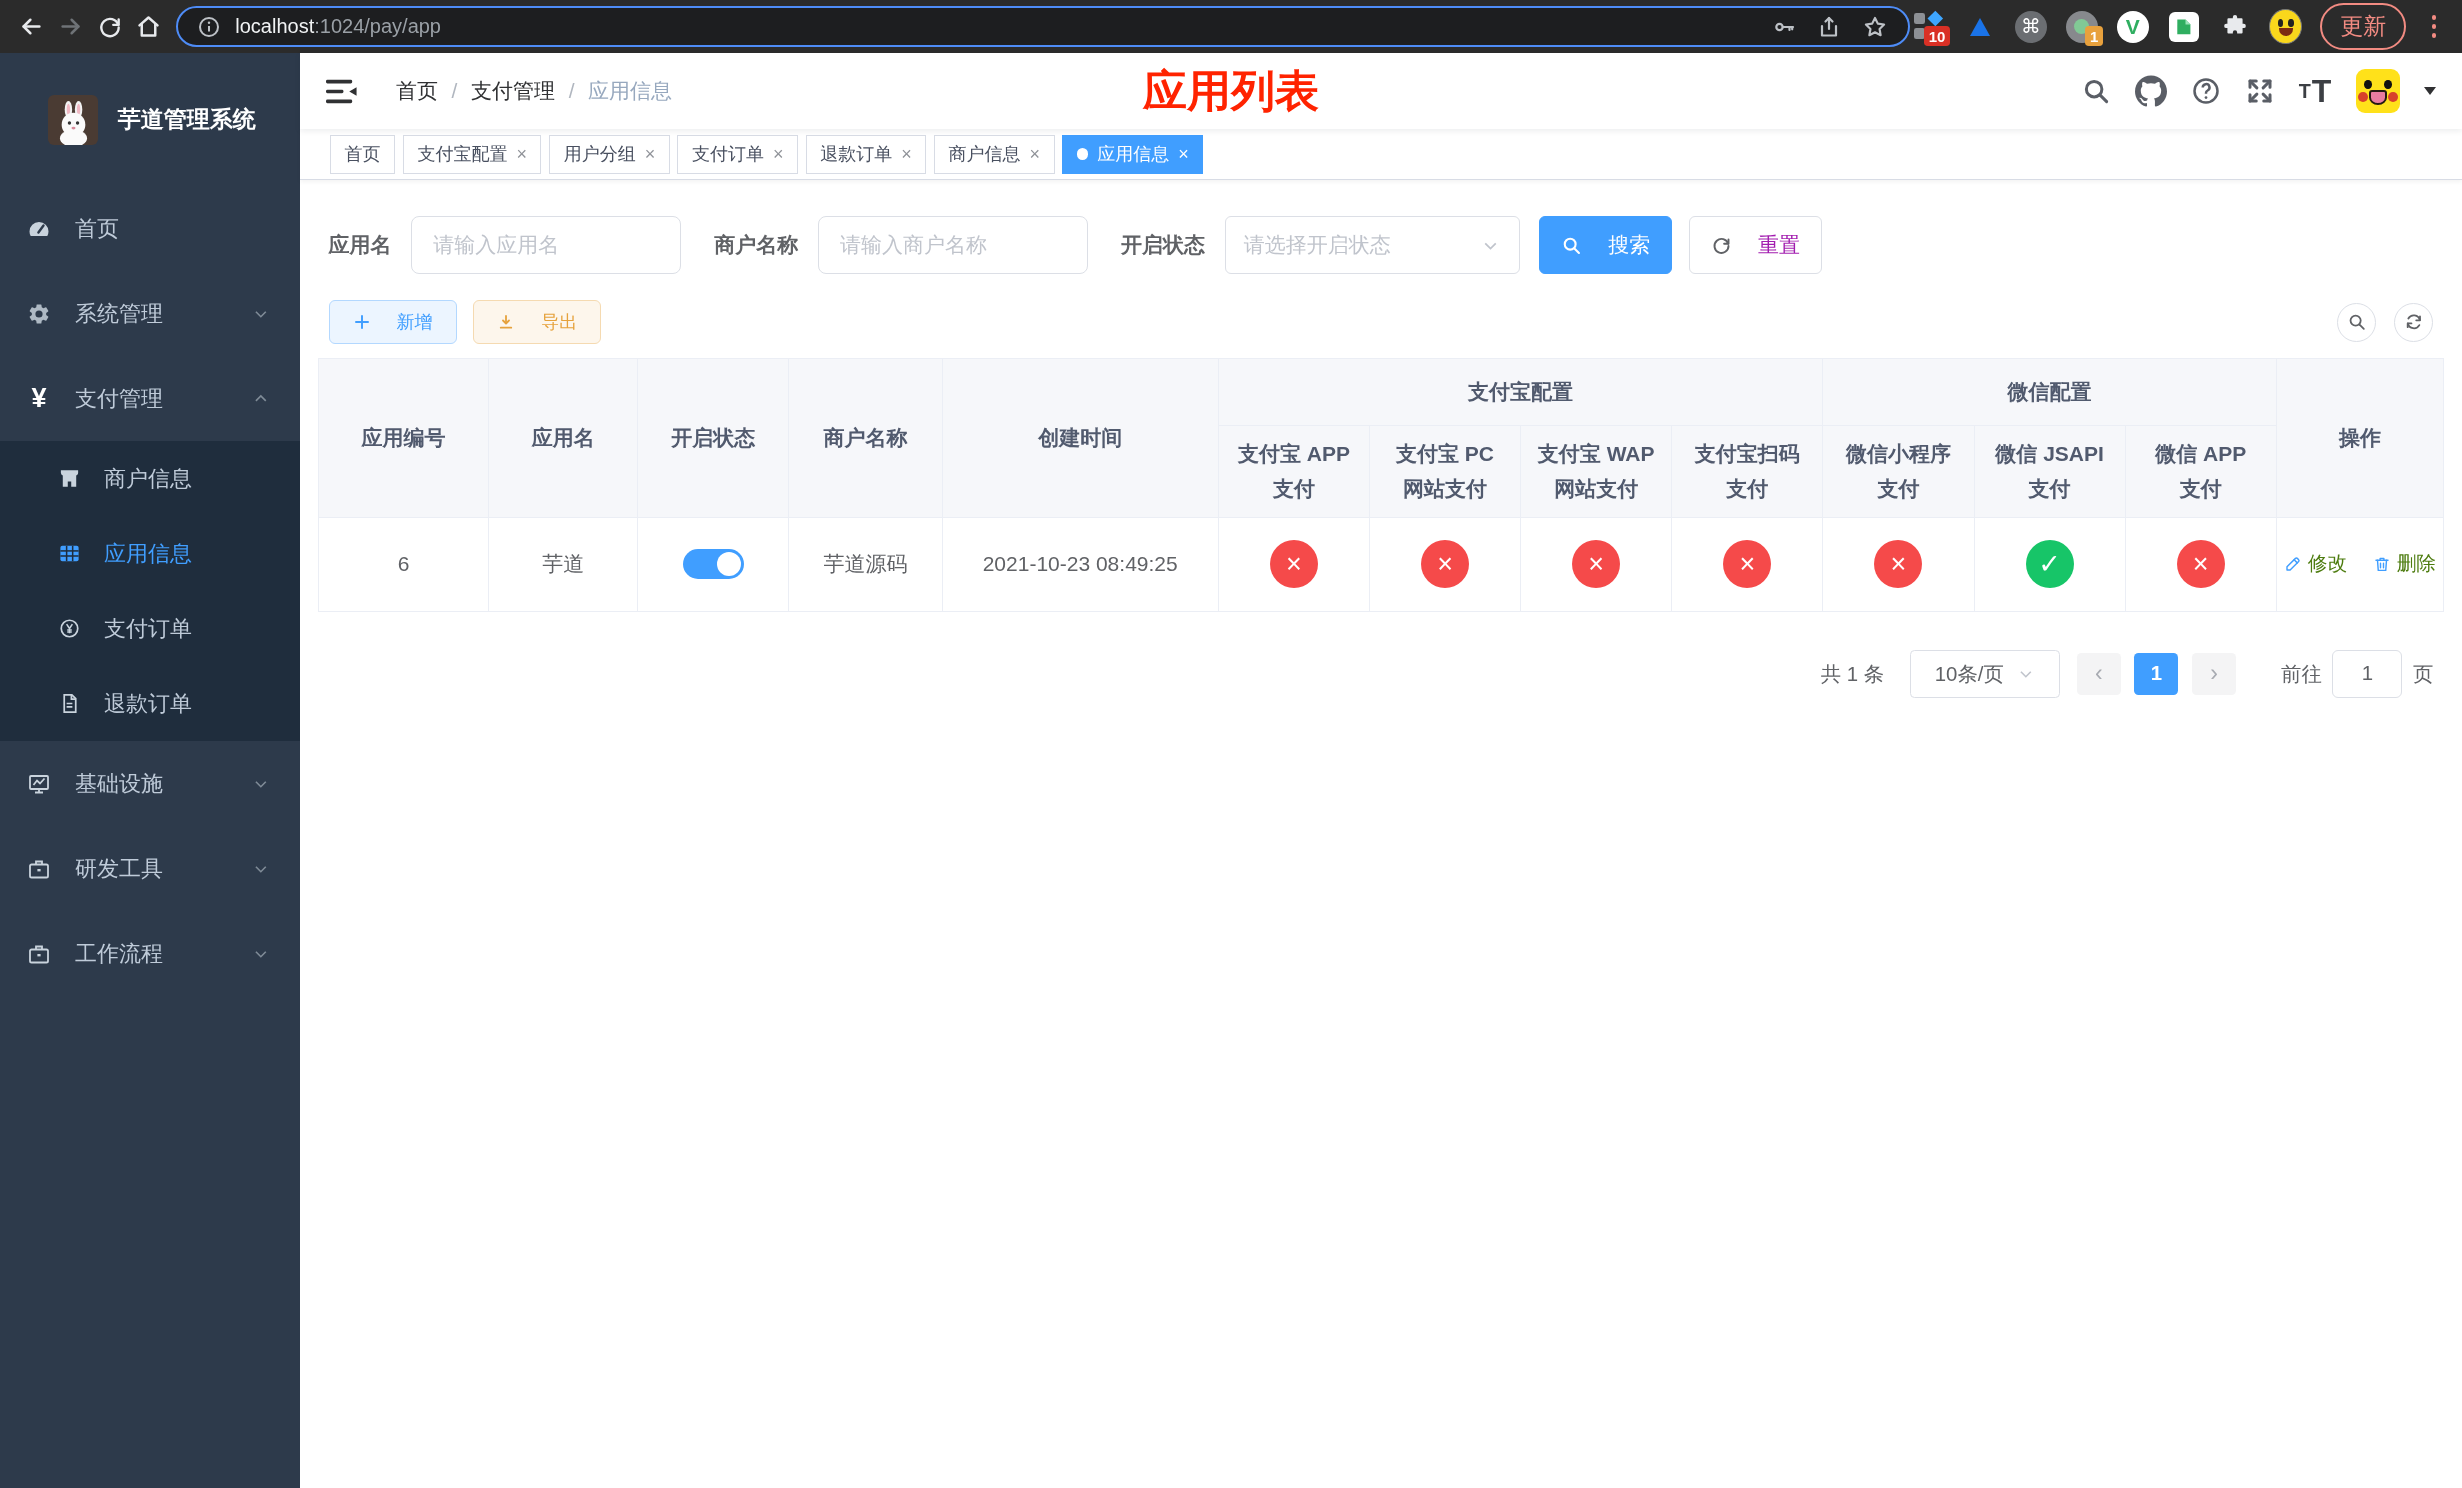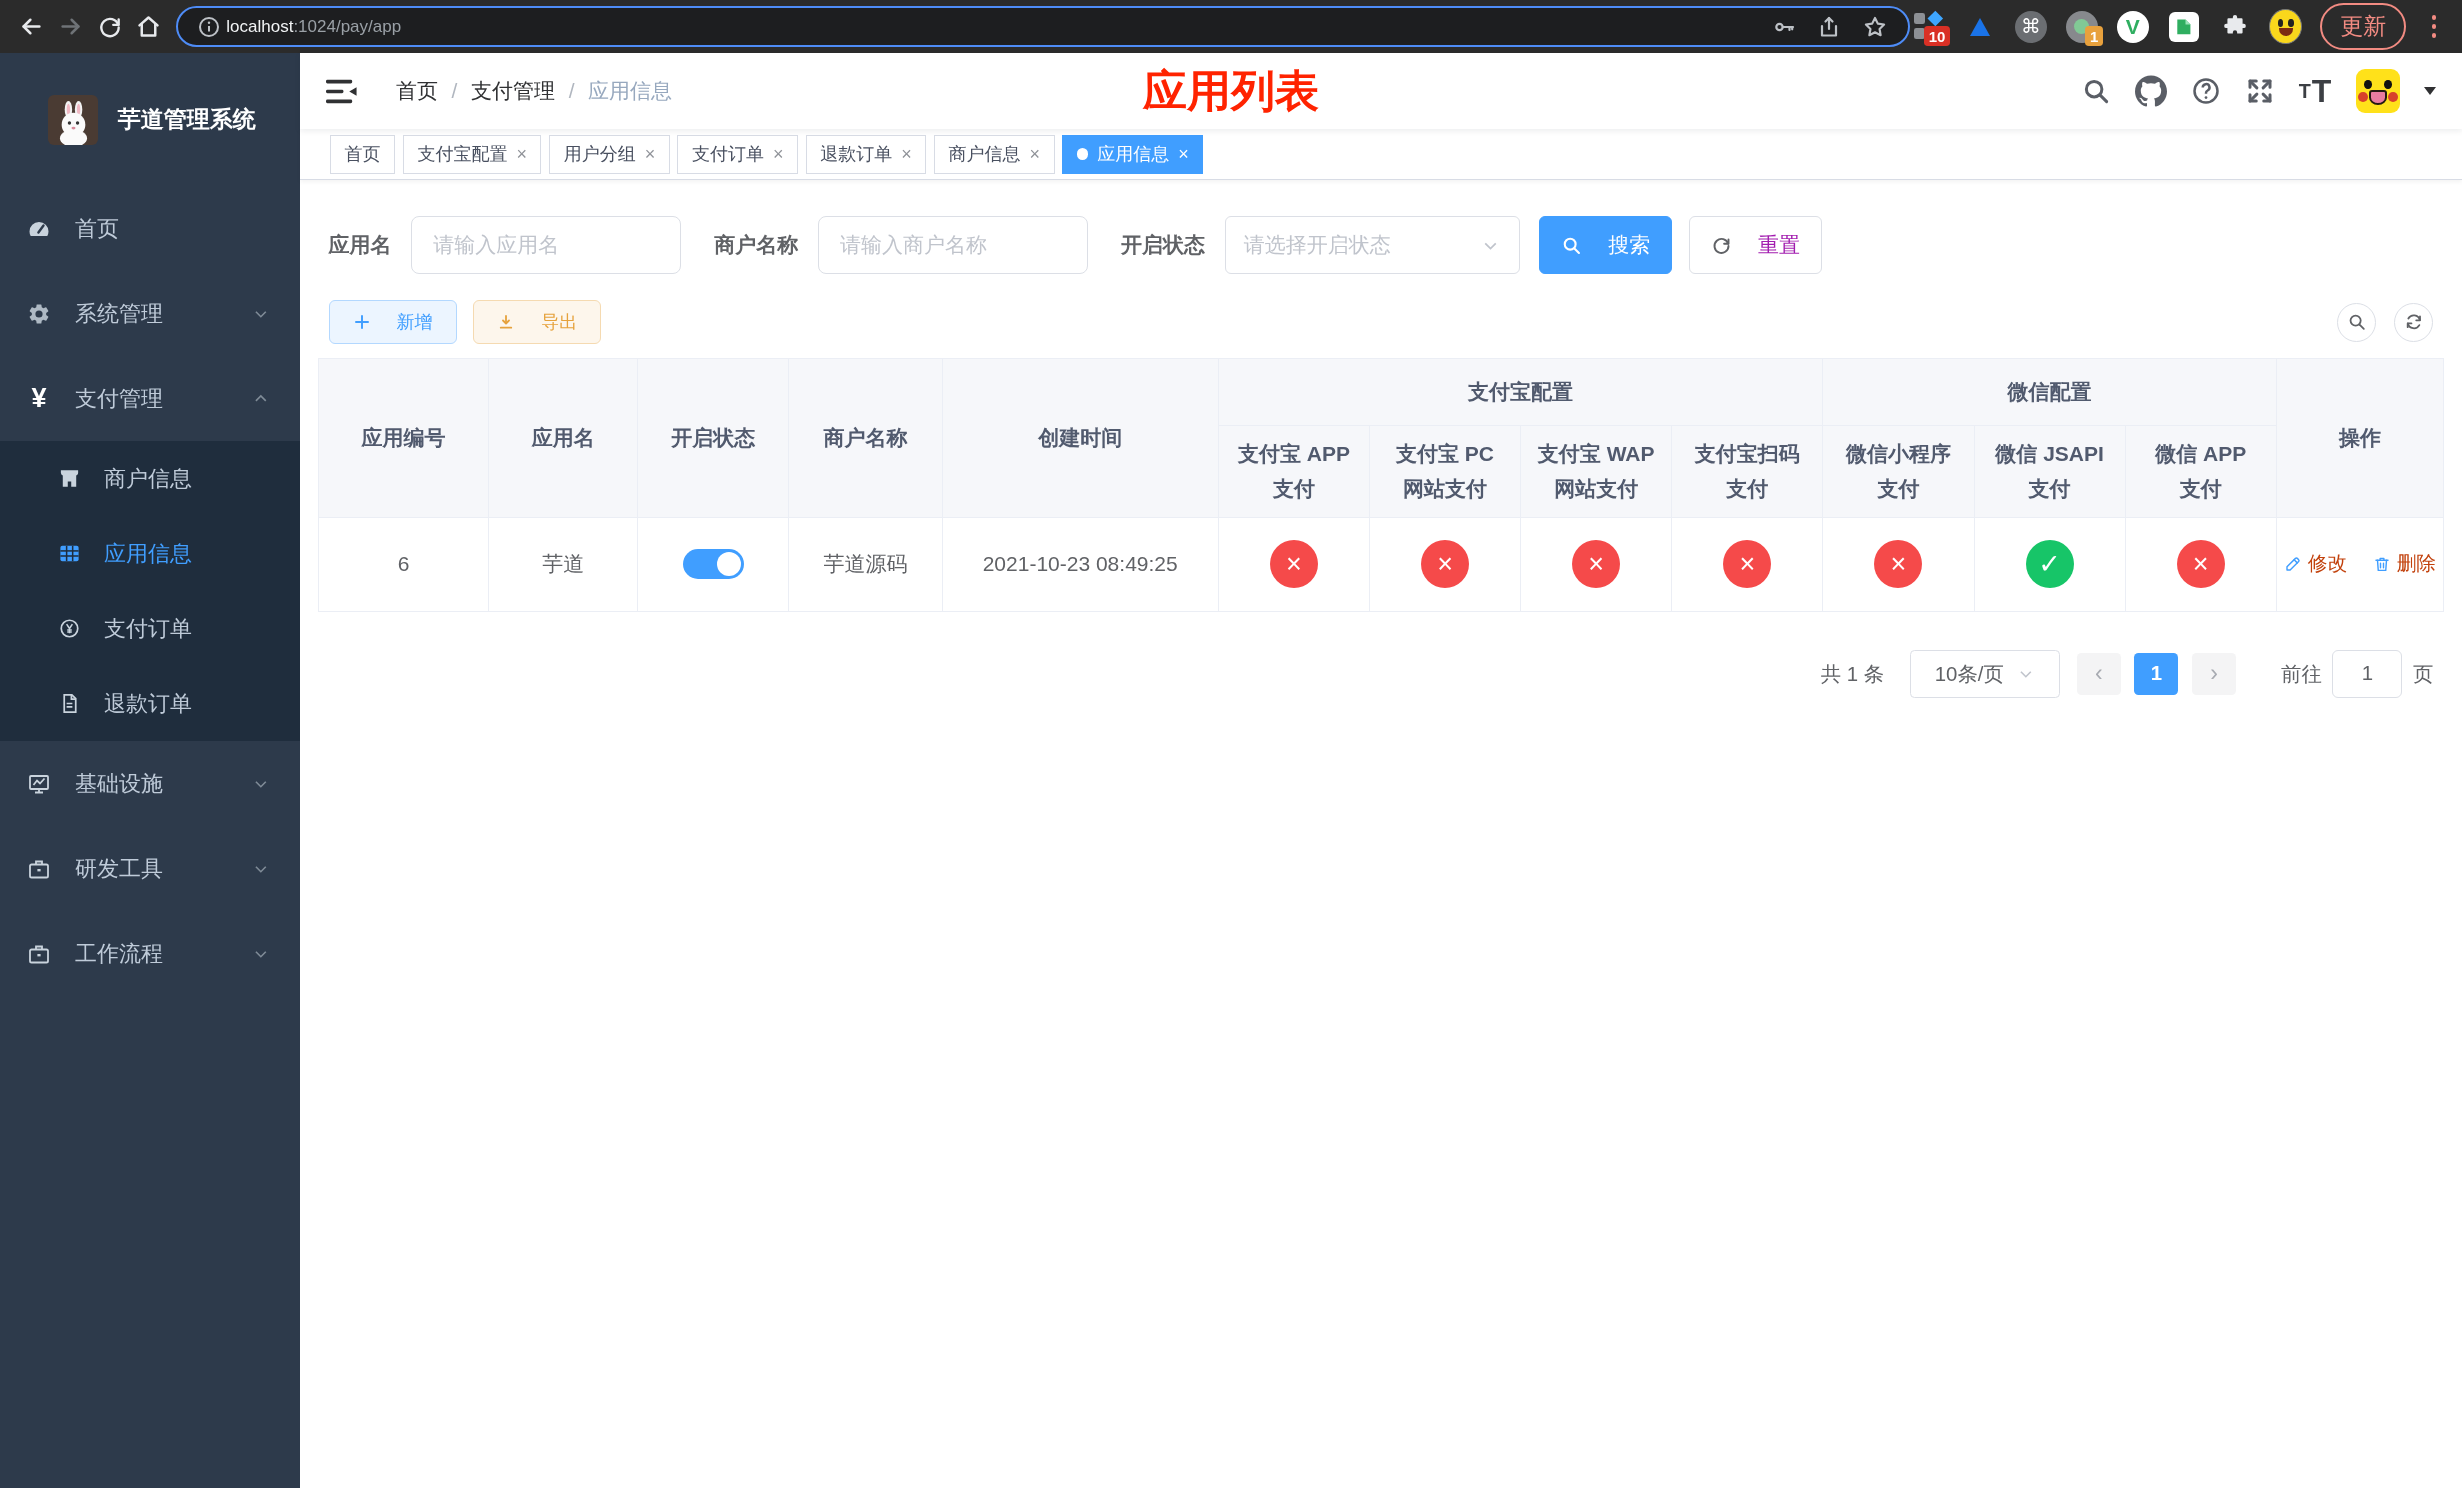--- a/index.html
+++ b/index.html
@@ -5,21 +5,21 @@
   * { margin:0; padding:0; box-sizing:border-box; }
   html,body { width:2462px; height:1489px; }
   body { font-family:"Liberation Sans","DejaVu Sans",sans-serif; overflow:hidden; background:#fff; }
   .stage { position:relative; width:2462px; height:1489px; background:#fff; }
 
   
   .chrome { height:53px; background:#2b2b2b; display:flex; align-items:center; padding:0 12px; }
   .nav-btn { width:39px; height:39px; display:flex; align-items:center; justify-content:center; color:#e8eaed; flex:0 0 auto; cursor:pointer; }
   .nav-btn.disabled { color:#6f7377; }
   .addr { flex:0 0 auto; width:1734px; height:41px; margin-left:7.6px; background:#1d1e20; border:2.3px solid #4e8cf7; border-radius:21px; display:flex; align-items:center; padding:0 19.7px; }
-  .addr .url { font-size:17px; margin-left:5px; white-space:nowrap; }
+  .addr .url { font-size:20px; margin-left:14px; white-space:nowrap; }
   .addr .url .host { color:#f1f3f4; }
   .addr .url .rest { color:#9aa0a6; }
   .addr-right { margin-left:auto; display:flex; align-items:center; gap:21px; color:#bdc1c6; }
   .ext-row { flex:1; display:flex; align-items:center; justify-content:flex-end; gap:18px; padding-right:6px; }
   .ext { position:relative; width:33px; height:33px; display:flex; align-items:center; justify-content:center; cursor:pointer; }
   .badge { position:absolute; bottom:-3px; right:-4.5px; background:#d93025; color:#fff; font-size:15px; line-height:1; padding:2.3px 4.5px; border-radius:3.8px; font-weight:700; }
   .badge.orange { background:#e8a13d; }
   .sq { position:absolute; width:11.4px; height:11.4px; background:#8d9095; border-radius:2.3px; }
   .diamond { position:absolute; width:10.6px; height:10.6px; background:#3ea6ff; transform:rotate(45deg); }
   .kite { width:0; height:0; border-left:10.6px solid transparent; border-right:10.6px solid transparent; border-bottom:18px solid #1a73e8; position:relative; }
@@ -107,21 +107,21 @@
   .grid tr.group-row th { height:67px; }
   .grid tr.subhead th { height:92px; }
   .grid td { height:94px; color:#606266; font-size:21px; background:#fff; }
   .switch { width:61px; height:30px; border-radius:15px; background:#c0ccda; display:inline-block; position:relative; cursor:pointer; vertical-align:middle; }
   .switch .knob { position:absolute; top:3px; left:3px; width:24px; height:24px; border-radius:50%; background:#fff; }
   .switch.on { background:#409eff; }
   .switch.on .knob { left:auto; right:3px; }
   .status-circle { display:inline-flex; width:48px; height:48px; border-radius:50%; align-items:center; justify-content:center; color:#fff; font-size:27px; line-height:1; }
   .status-circle.no { background:#f54a4a; }
   .status-circle.ok { background:#17c568; }
-  .op-link { display:inline-flex; align-items:center; gap:6px; color:#c2410c; font-size:19.7px; cursor:pointer; text-decoration:none; }
+  .op-link { display:inline-flex; align-items:center; gap:6px; color:#4d7c0f; font-size:19.7px; cursor:pointer; text-decoration:none; }
   .op-link + .op-link { margin-left:19.7px; }
 
   
   .pagination { display:flex; align-items:center; justify-content:flex-end; margin-top:38px; padding-right:10.6px; font-size:20.4px; color:#606266; }
   .pg-total { margin-right:26px;margin-left:44px; }
   .pg-size { width:150px; height:48px; border:1.5px solid #dcdfe6; border-radius:4.5px; display:flex; align-items:center; justify-content:center; gap:12px; cursor:pointer; color:#606266; }
   .pg-size .chev { color:#c0c4cc; display:flex; }
   .pg-btn { width:44px; height:42px; background:#f4f4f5; border-radius:4.5px; display:flex; align-items:center; justify-content:center; color:#a8abb2; font-size:23px; margin-left:16.7px; cursor:pointer; }
   .pg-page { width:44px; height:42px; background:#409eff; color:#fff; border-radius:4.5px; display:flex; align-items:center; justify-content:center; font-weight:700; margin-left:13.6px; cursor:pointer; }
   .pg-btn.next { margin-left:13.6px; }

